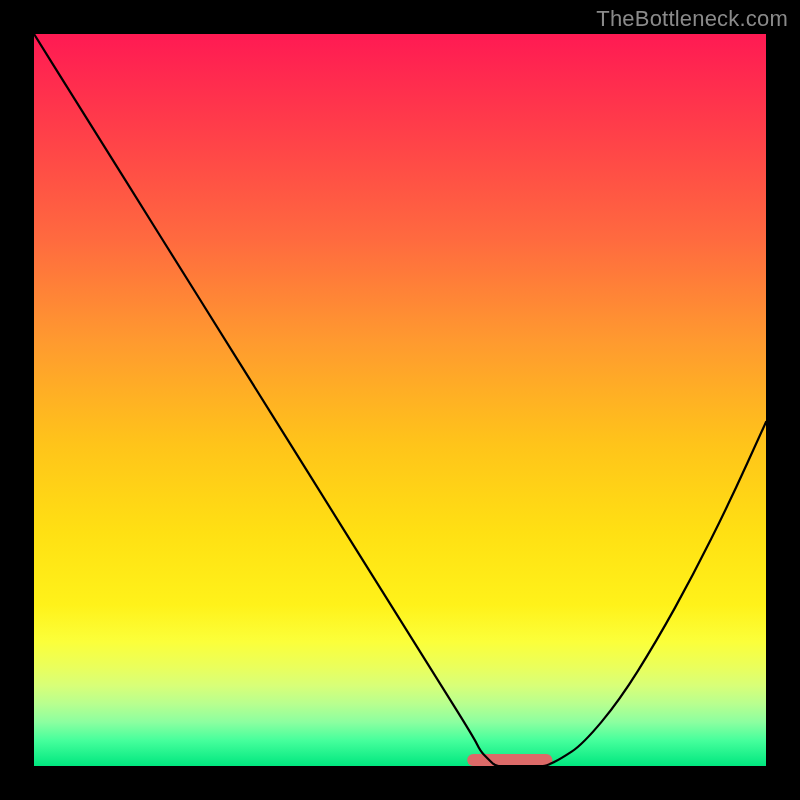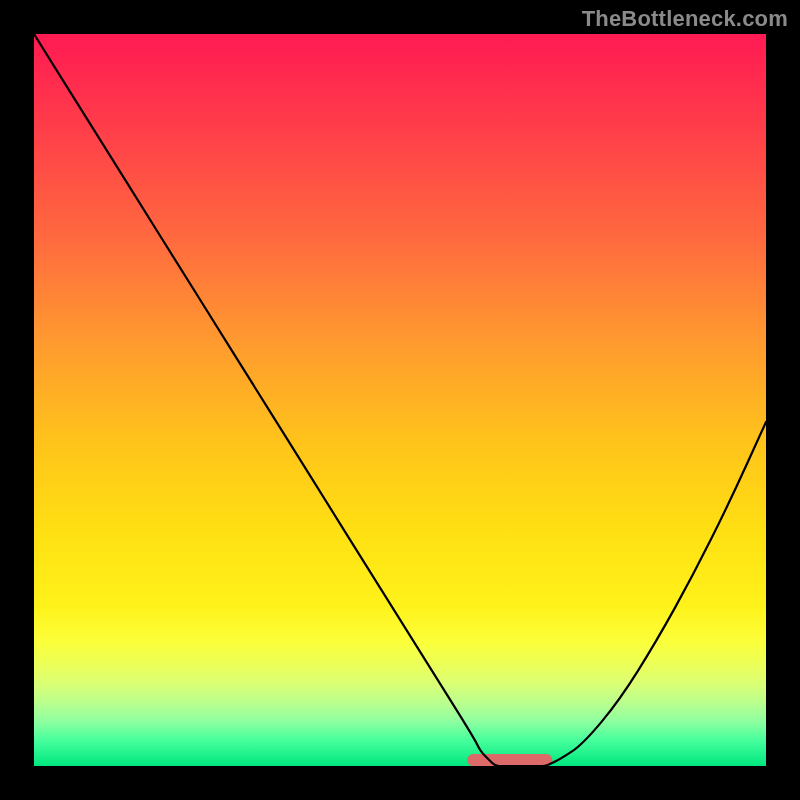--- a/index.html
+++ b/index.html
@@ -16,21 +16,21 @@
     width: 800px;
     height: 800px;
     background: #000;
   }
   .watermark {
     position: absolute;
     top: 6px;
     right: 12px;
     color: #8a8a8a;
     font-size: 22px;
-    font-weight: 700;
+    font-weight: 400;
     z-index: 10;
     letter-spacing: 0.2px;
   }
   .plot-area {
     position: absolute;
     left: 34px;
     top: 34px;
     width: 732px;
     height: 732px;
     background: linear-gradient(

